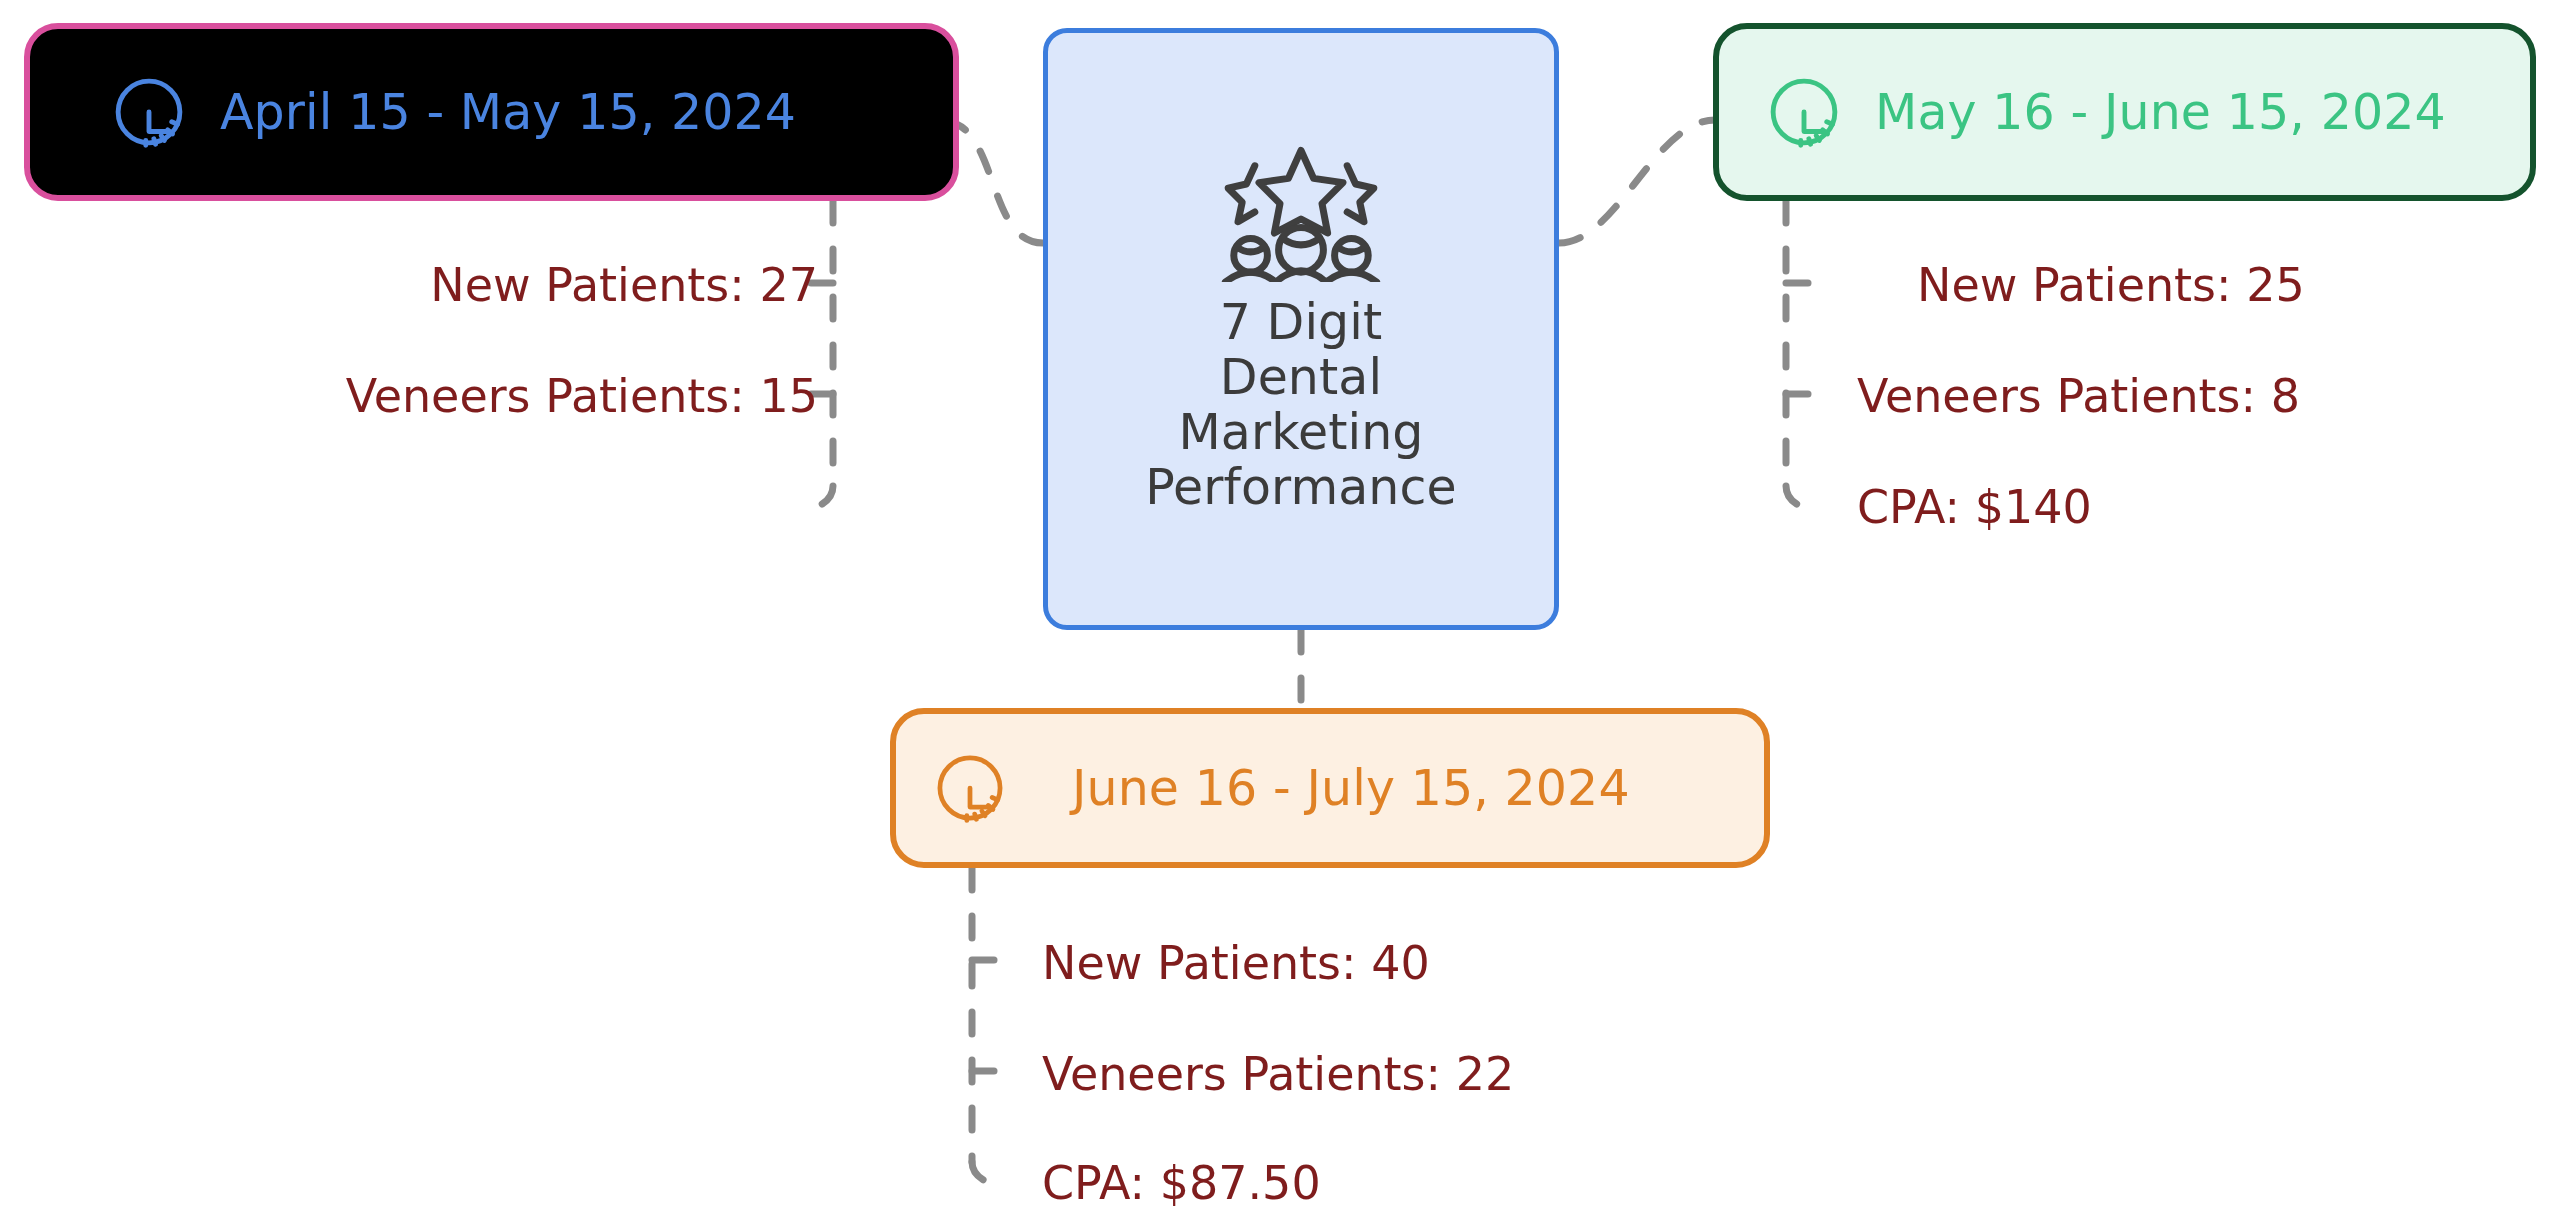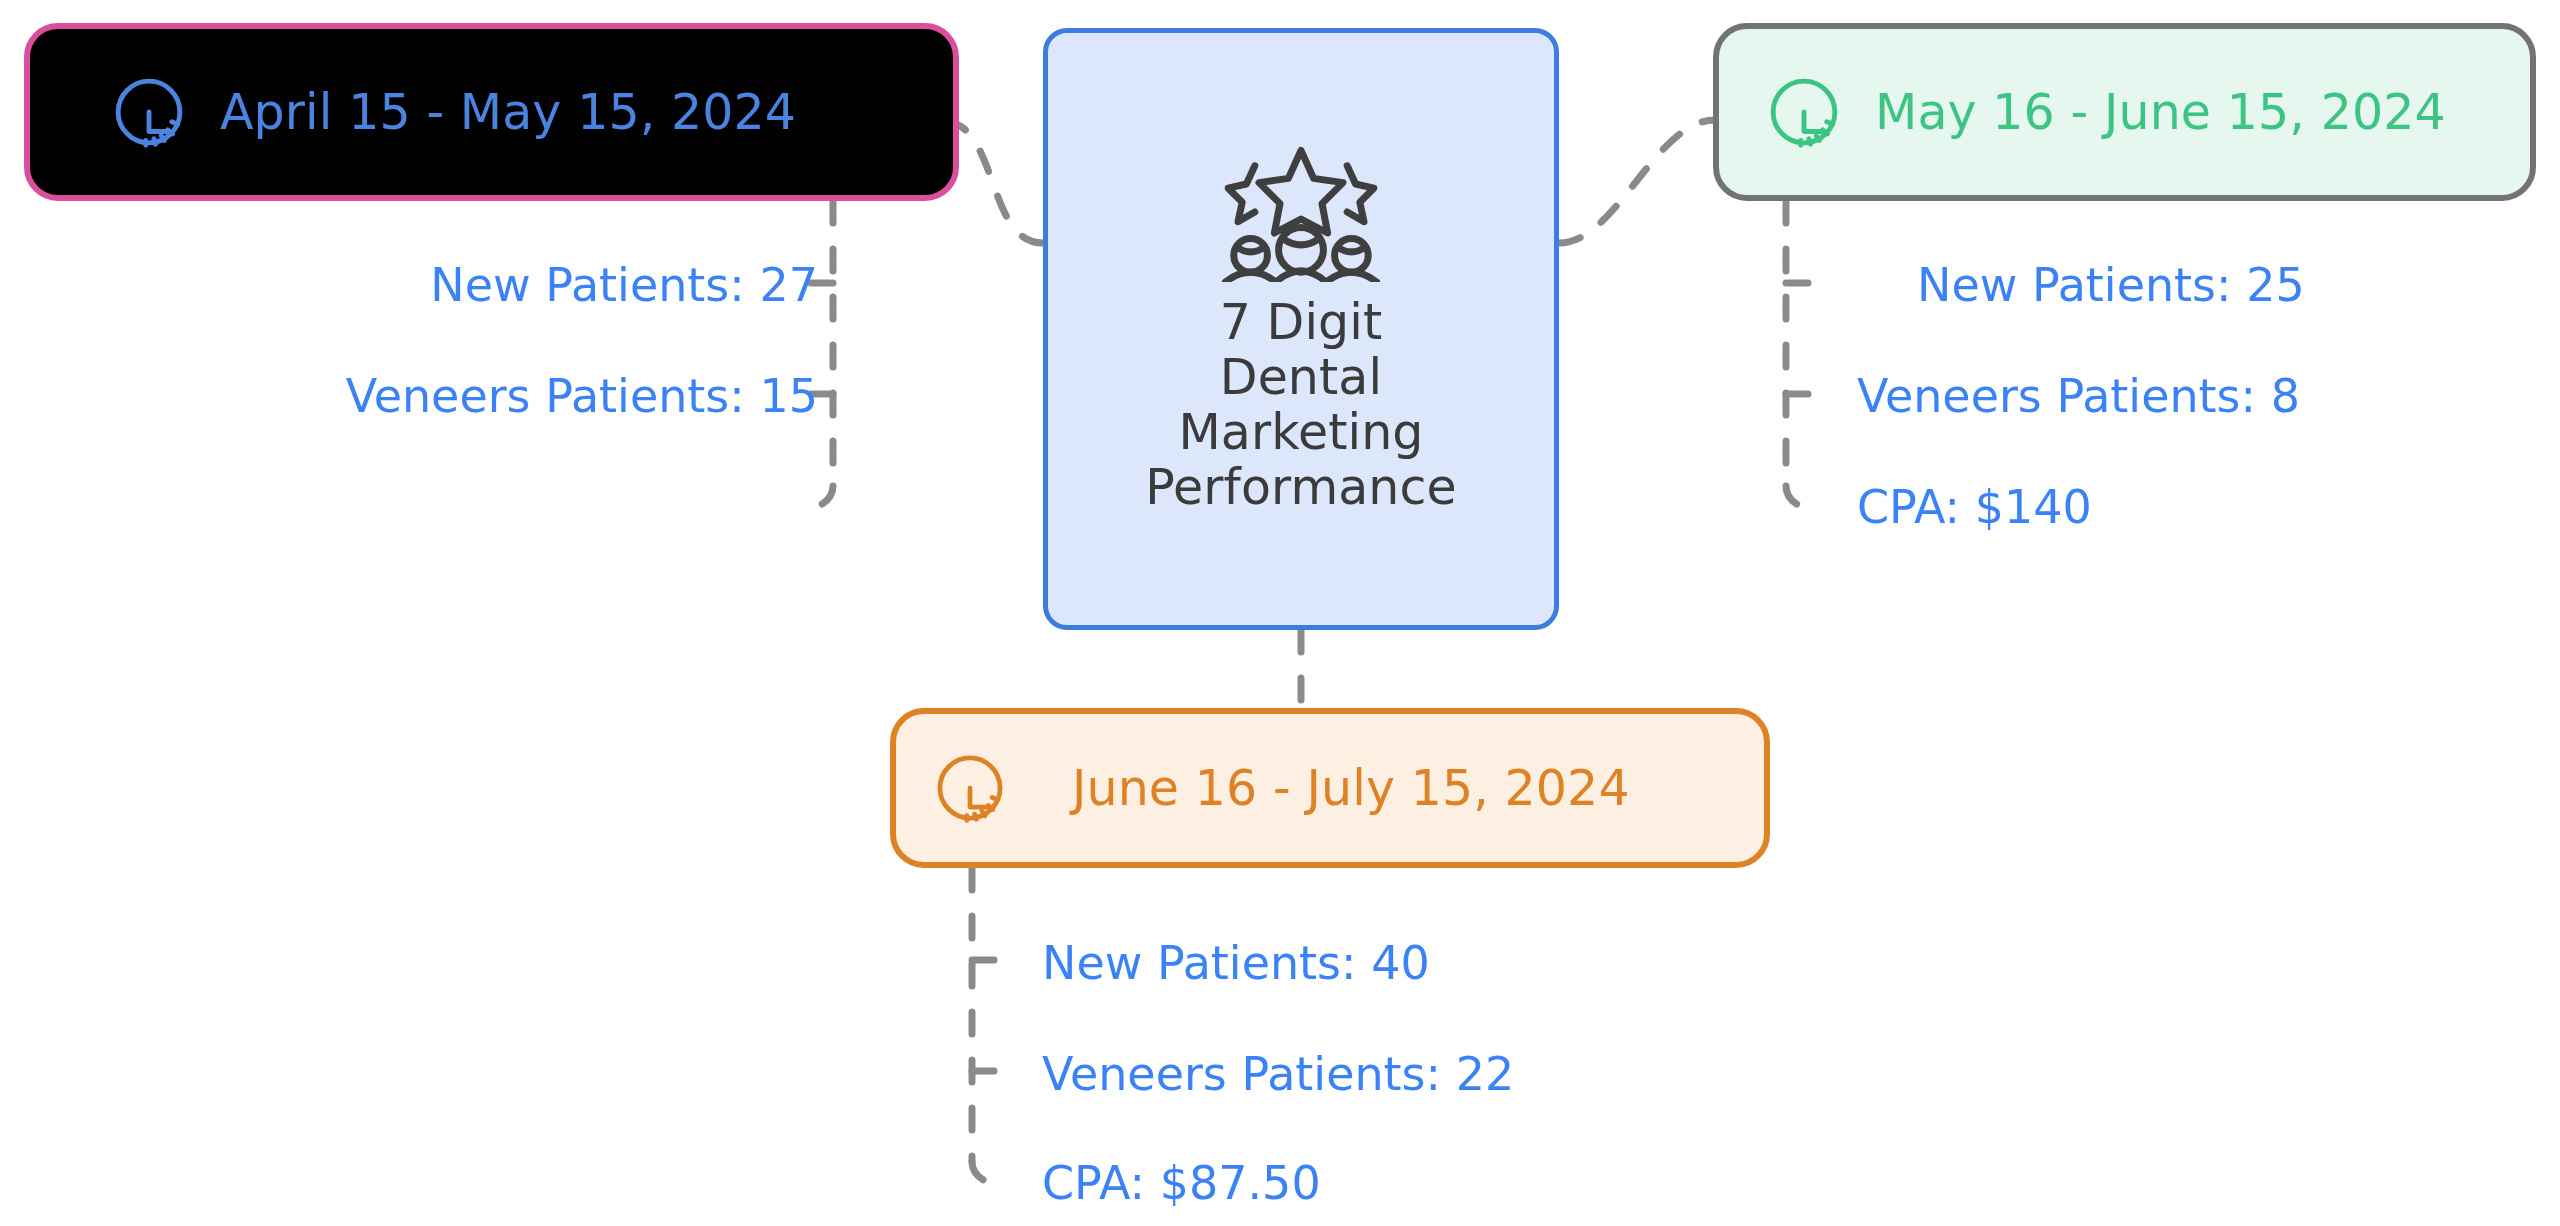--- a/index.html
+++ b/index.html
@@ -99,21 +99,21 @@
     margin-left: 32px;
   }
 
   
   #badge-may {
     left: 1713px;
     top: 23px;
     width: 823px;
     height: 178px;
     background: #e5f7ee;
-    border: 6px solid #737373;
+    border: 6px solid #14532d;
     padding-left: 46px;
   }
   #badge-may .badge-icon { width: 78px; height: 78px; }
   #badge-may .badge-label {
     color: #3bc483;
     margin-left: 32px;
   }
 
   
   #badge-june {
@@ -130,21 +130,21 @@
   #badge-june .badge-label {
     color: #df8125;
     margin-left: 28px;
   }
 
   
   .leaf {
     position: absolute;
     font-size: 46px;
     line-height: 1;
-    color: #3b82f6;
+    color: #7f1d1d;
     white-space: nowrap;
     z-index: 2;
   }
   .leaf.right-aligned {
     text-align: right;
   }
 
   
   #leaf-apr-0 { right: 1742px; top: 262px; }
   #leaf-apr-1 { right: 1742px; top: 373px; }

